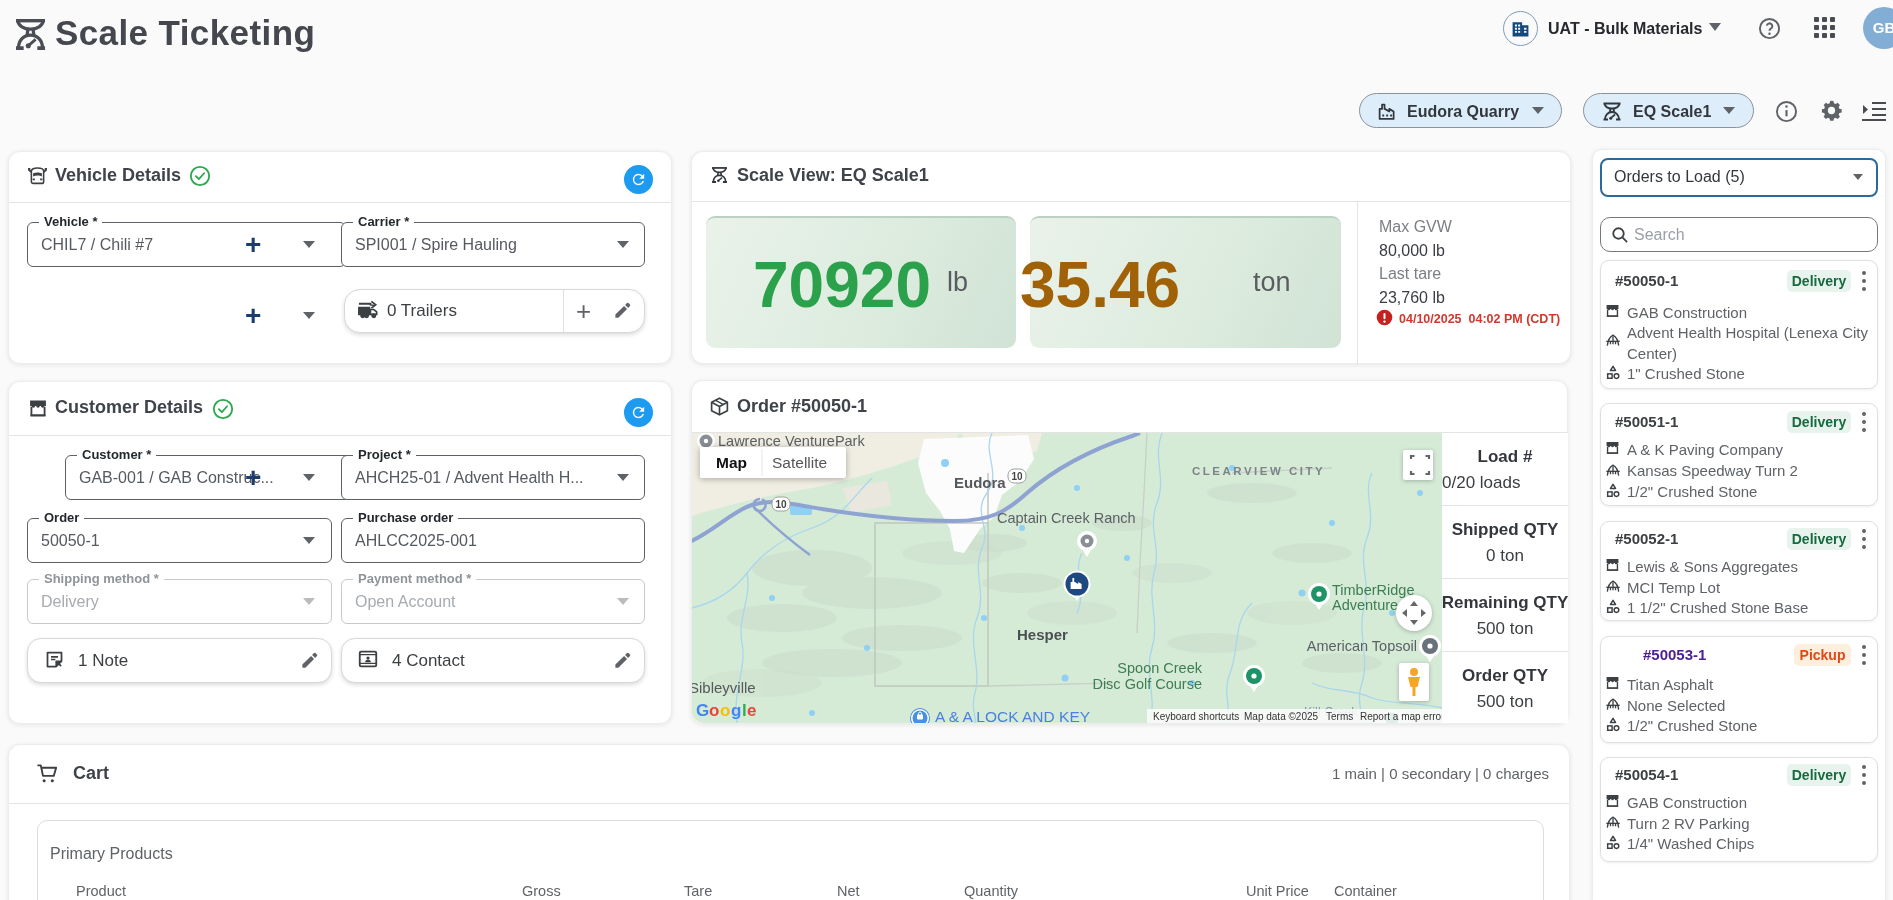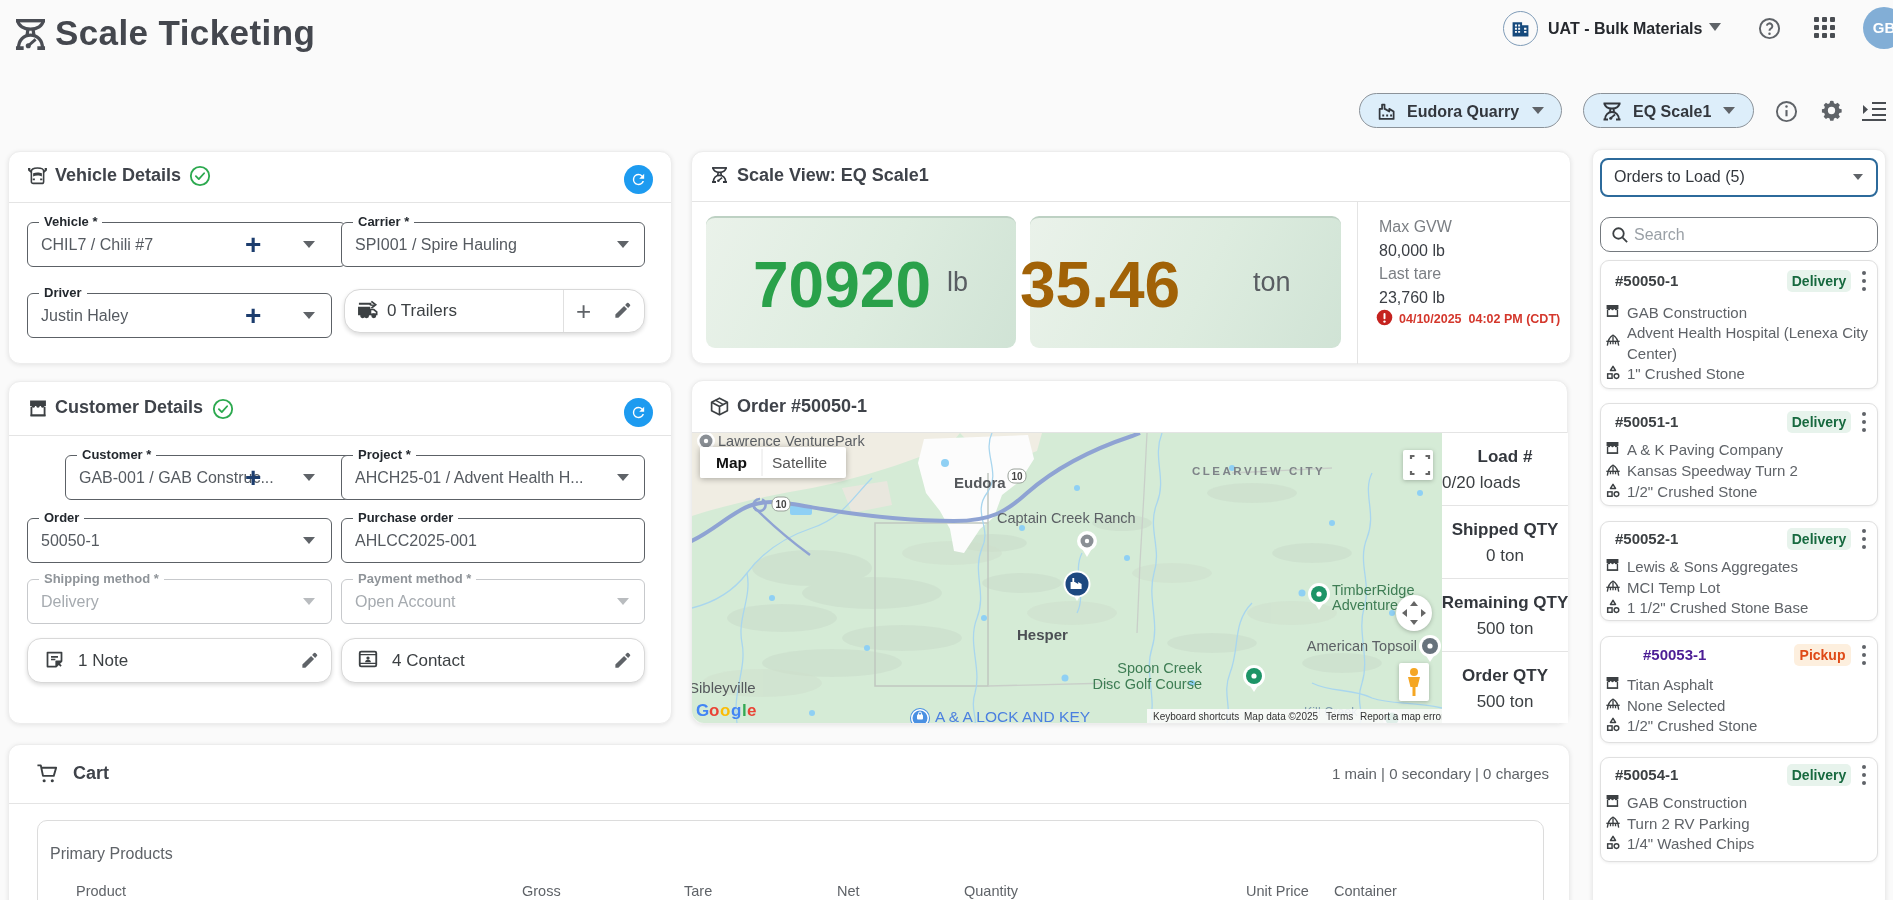--- a/index.html
+++ b/index.html
@@ -122,24 +122,20 @@
   <div class="lbl">Vehicle *</div>
       <div class="val">CHIL7 / Chili #7</div>
 </div>
 <div class="plus" style="left:245px; top:231px;">+</div>
 <div class="caret" style="left:303px; top:241px;"></div>
 <div class="ofield" style="left:341px; top:222px; width:304px; height:45px;">
   <div class="lbl">Carrier *</div>
       <div class="val">SPI001 / Spire Hauling</div>
 </div>
 <div class="caret" style="left:617px; top:241px;"></div>
-<div class="ofield" style="left:27px; top:293px; width:305px; height:45px;">
-  <div class="lbl">Driver</div>
-      <div class="val">Justin Haley</div>
-</div>
 <div class="plus" style="left:245px; top:302px;">+</div>
 <div class="caret" style="left:303px; top:312px;"></div>
 
 <div class="pillbtn" style="left:344px; top:289px; width:301px; height:44px;"></div>
 <div class="abs" id="trailericon" style="left:357px; top:298px;"><svg width="23" height="23" viewBox="0 0 24 24" fill="none" stroke="#3c4043" stroke-width="1.8">
         <path d="M2 6 h12 l0 1.5" stroke-width="2"></path>
         <path d="M14 7.5 l4-0 " stroke-width="1.4"></path>
         <path d="M15 3.5 L19.5 7 L15 10.5" fill="none" stroke-width="1.8"></path>
         <path d="M2 10 L13 10 L13 17 L2 17 Z" fill="#3c4043"></path>
         <path d="M14 17 L14 12 L17.5 12 L20.5 14.5 L20.5 17 Z" fill="none"></path>

